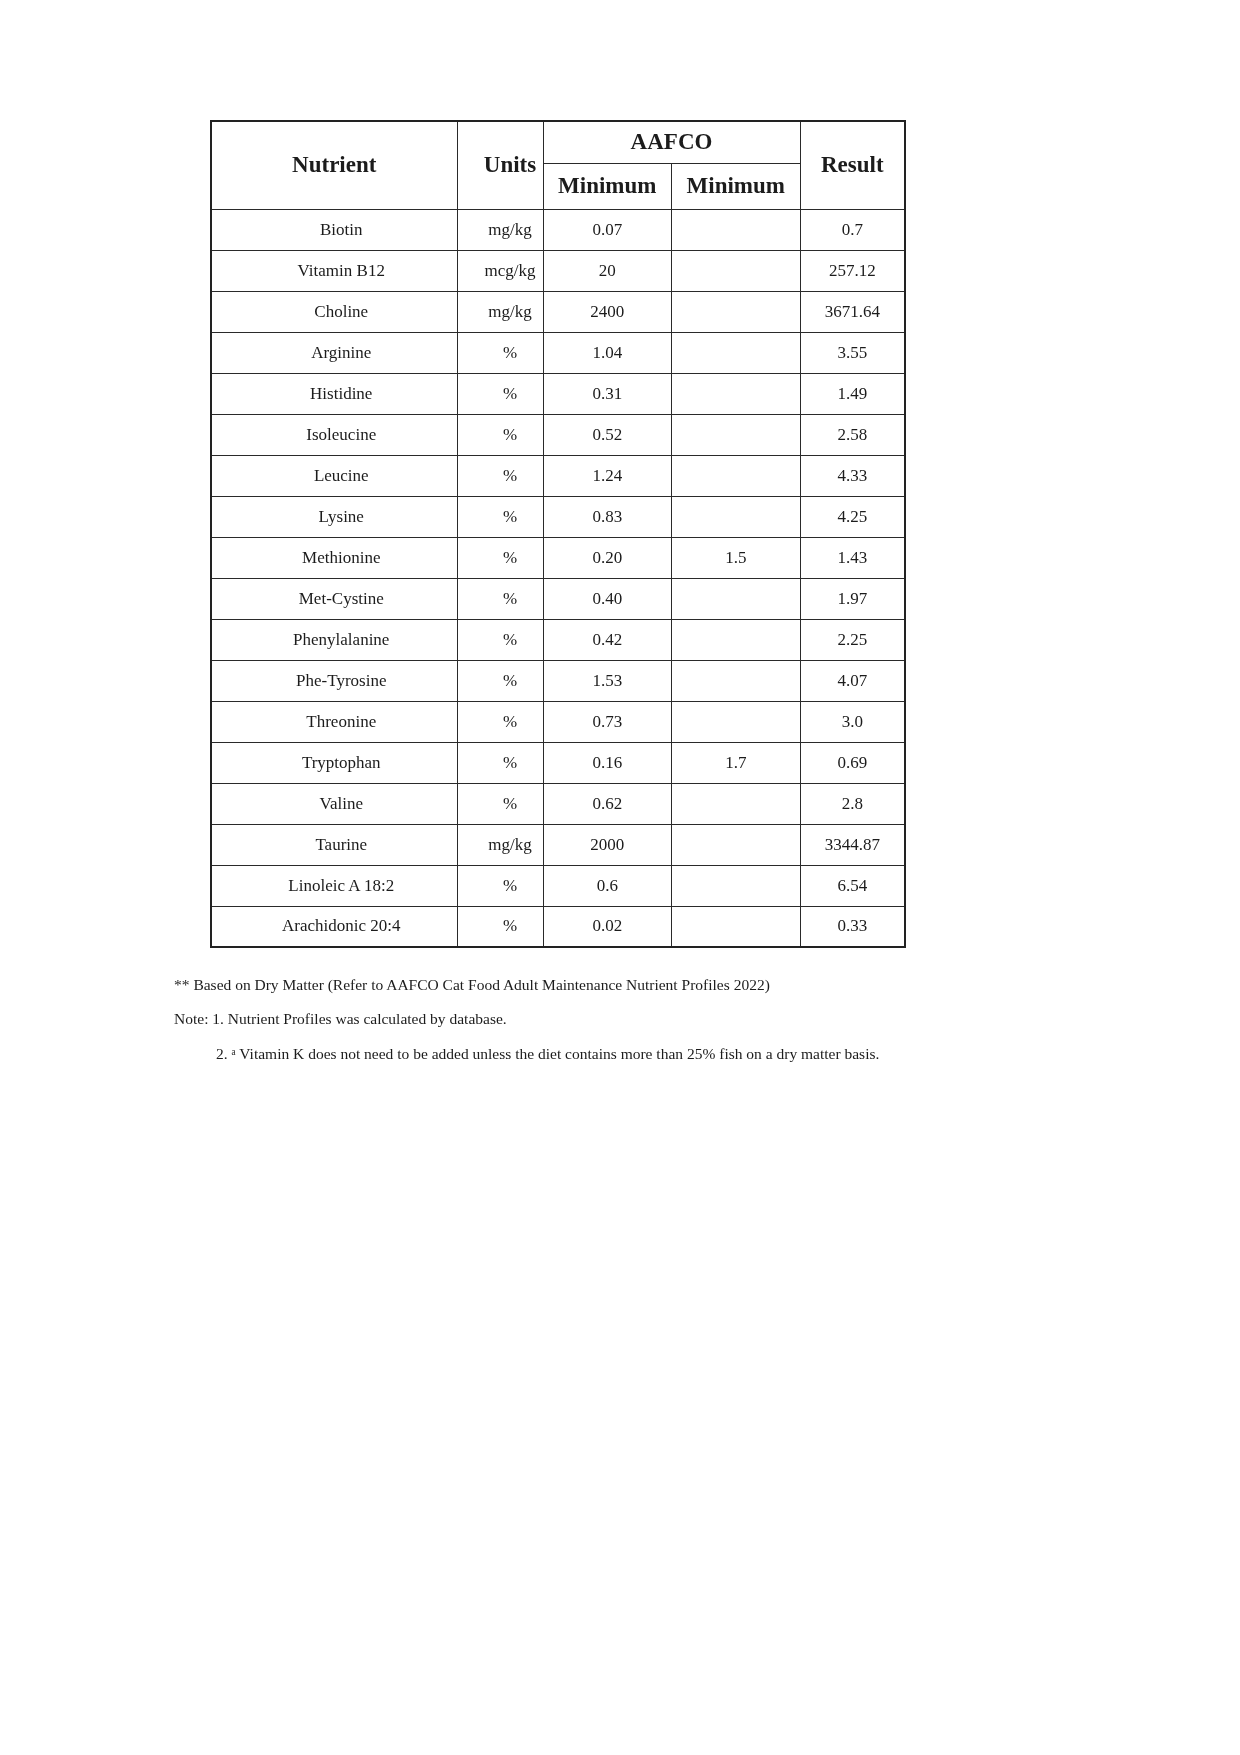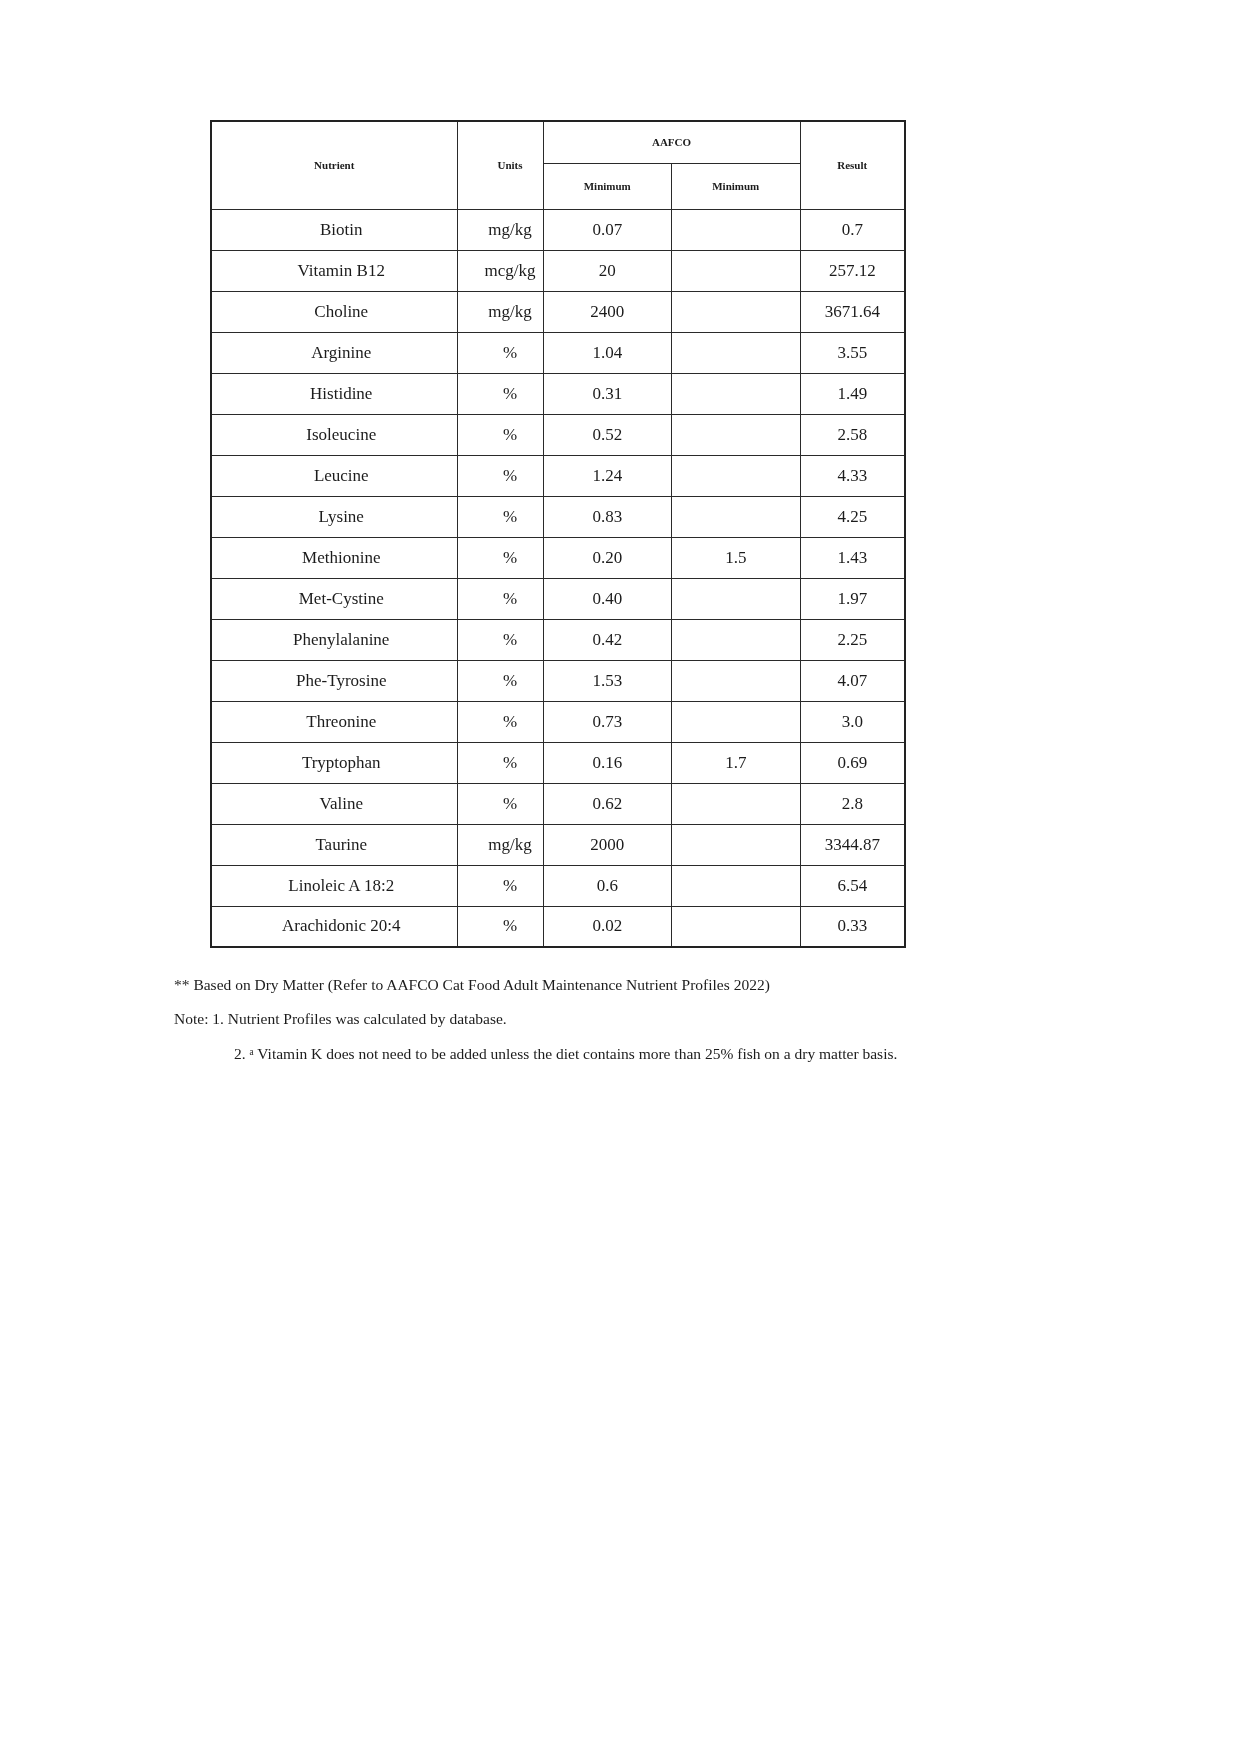--- a/index.html
+++ b/index.html
@@ -38,21 +38,21 @@
     text-align: center;
     background: #ffffff;
   }
 
   table.nutrient-table {
     border: 2px solid #222222;
   }
 
   table.nutrient-table th {
     font-weight: bold;
-    font-size: 11px;
+    font-size: 23px;
   }
 
   tr.header-row-1 th { height: 42px; }
   tr.header-row-2 th { height: 46px; text-align: center; }
 
   table.nutrient-table tbody td {
     height: 41px;
     font-weight: normal;
   }
 
@@ -75,21 +75,21 @@
     font-size: 15.5px;
     line-height: 1.25;
   }
 
   .footnote {
     margin-bottom: 15px;
     white-space: nowrap;
   }
 
   .footnote-indent {
-    margin-left: 60px;
+    margin-left: 42px;
   }
 </style>
 </head>
 <body>
 
 <div class="page">
 
   <table class="nutrient-table">
     <thead>
       <tr class="header-row-1">

